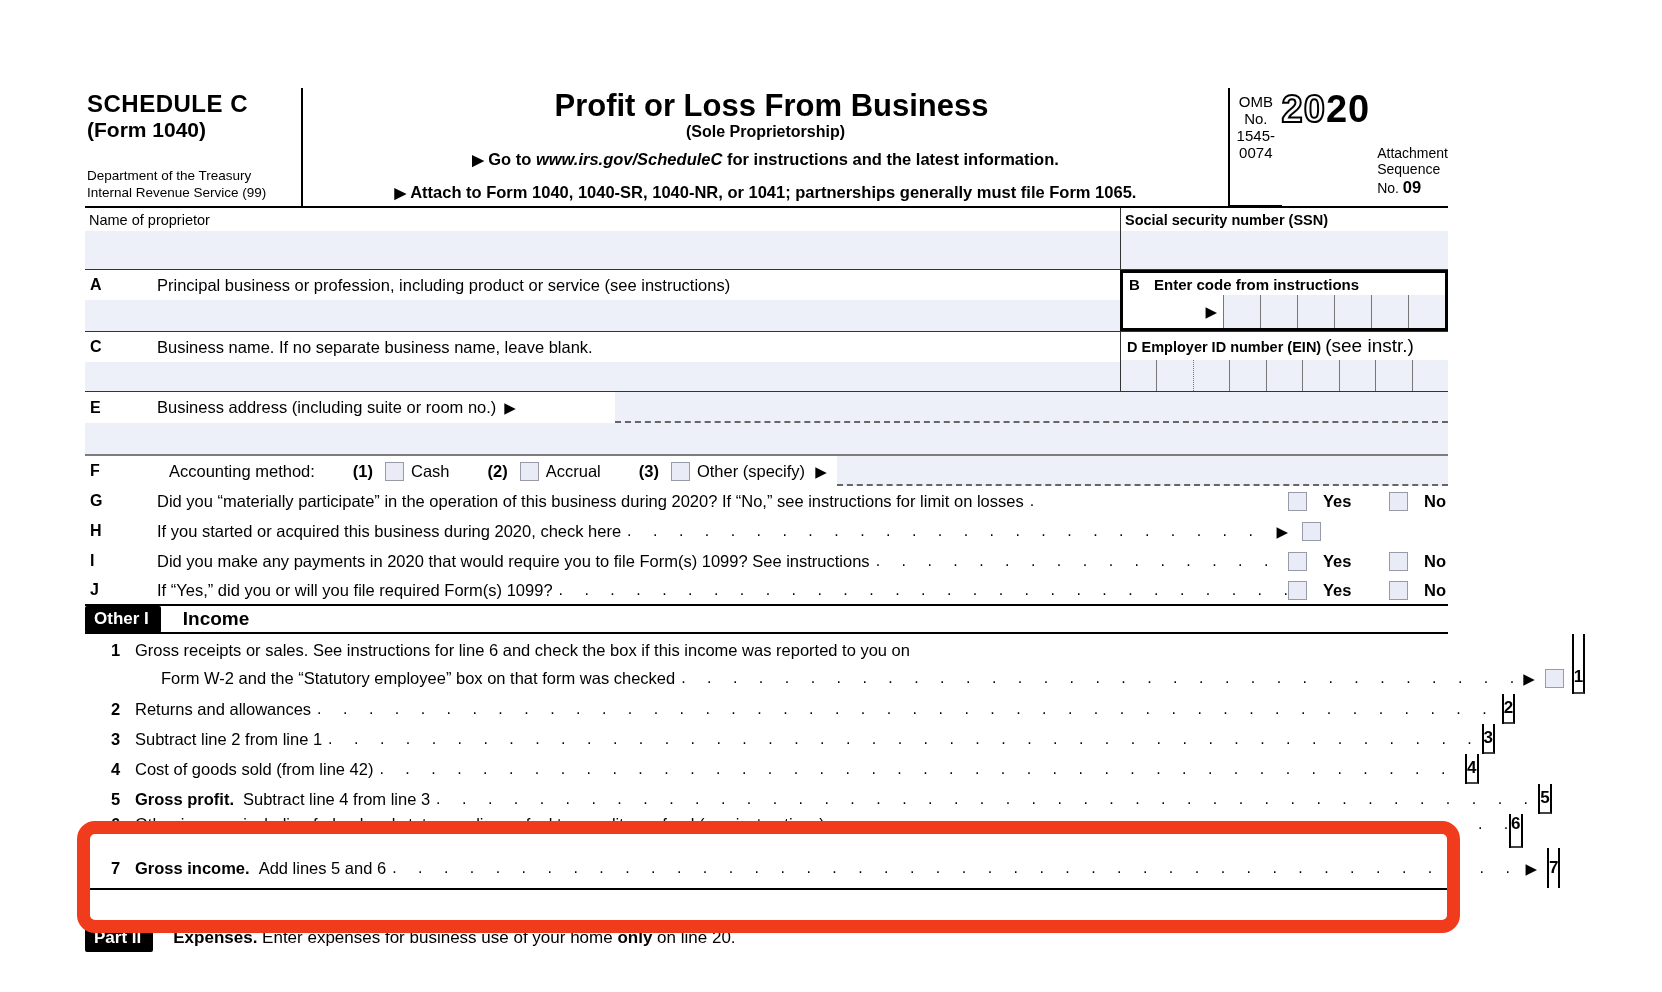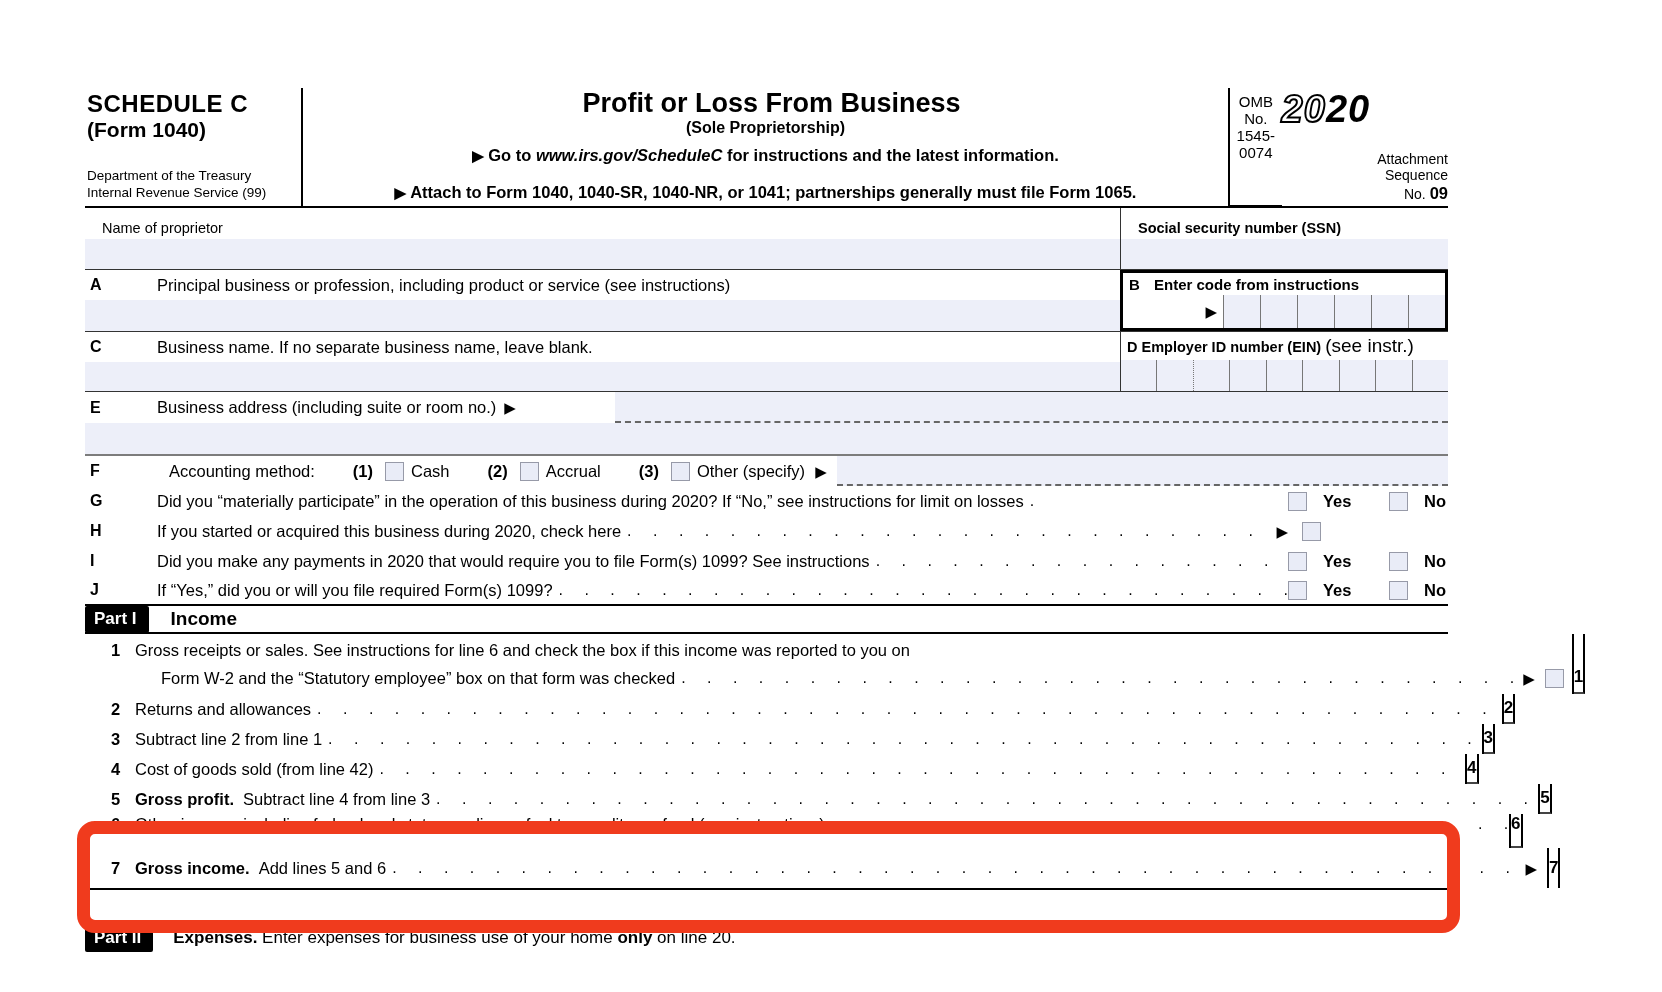--- a/index.html
+++ b/index.html
@@ -20,35 +20,35 @@
   .arr { font-size: 15px; line-height: 1; }
   b, .b { font-weight: bold; }
 
   
   .hdr { display: flex; height: 120px; border-bottom: 2.5px solid #000; }
   .hdr-left { width: 218px; border-right: 2px solid #000; padding: 2px 4px 2px 2px; display:flex; flex-direction:column; }
   .sched1 { font-size: 24px; font-weight: bold; letter-spacing: .5px; }
   .sched2 { font-size: 21px; font-weight: bold; }
   .dept { margin-top: auto; font-size: 13.5px; line-height: 1.25; padding-bottom: 2px; }
   .hdr-center { flex: 1; border-right: 2px solid #000; text-align: center; padding-top: 1px; display:flex; flex-direction:column; }
-  .title { font-size: 27px; font-weight: bold; line-height: 1.1; padding-left: 12px; }
+  .title { font-size: 31px; font-weight: bold; line-height: 1.1; padding-left: 12px; }
   .subtitle { font-size: 16px; font-weight: bold; }
   .goto { font-size: 16.5px; font-weight: bold; margin-top: 9px; }
   .goto i { font-style: italic; }
   .attach-line { font-size: 16.5px; font-weight: bold; margin-top: auto; padding-bottom: 4px; }
   .hdr-right { width: 218px; display:flex; flex-direction:row; }
   .omb { font-size: 15px; text-align: center; padding: 5px 0 6px 0; border-bottom: 1.5px solid #000; }
-  .year { text-align: center; font-size: 38px; line-height: 1; margin-top: 2px; letter-spacing: 1px; font-style: italic; }
+  .year { text-align: center; font-size: 38px; line-height: 1; margin-top: 2px; letter-spacing: 1px; }
   .yr-outline { color: #fff; -webkit-text-stroke: 2px #000; font-weight: 800; }
   .yr-bold { color: #000; font-weight: 800; }
-  .att { margin-top: auto; font-size: 14px; line-height: 1.2; padding: 0 0 2px 7px; text-align: right; }
+  .att { margin-top: auto; font-size: 14px; line-height: 1.2; padding: 0 0 8px 7px; }
   .seq { font-size: 16.5px; font-weight: bold; }
 
   
-  .flabel { font-size: 14.5px; padding: 12px 0 1px 4px; margin-left: 13px; }
+  .flabel { font-size: 14.5px; padding: 4px 0 1px 4px; }
   .letter { display:inline-block; width: 72px; padding-left: 5px; font-weight: bold; font-size: 16px; }
   .ltext { font-size: 16.5px; }
   .name-row { display: flex; height: 62px; border-bottom: 1.5px solid #333; }
   .nr-left { flex: 1; display:flex; flex-direction:column; }
   .nr-right { width: 328px; border-left: 1.5px solid #333; display:flex; flex-direction:column; }
   .nr-left .input, .nr-right .input { flex: 1; margin-top: 2px; }
   .lrow { height: 30px; display:flex; align-items:center; }
   .rowA { display:flex; height: 62px; border-bottom: 1.5px solid #333; }
   .ra-left { flex:1; display:flex; flex-direction:column; }
   .ra-left .input { flex:1; }
@@ -330,21 +330,21 @@
             <span>Yes</span>
           </span>
         <span class="yn">
             <span class="cb"></span>
             <span>No</span>
           </span>
       </span>
     </div>
 
     <div class="part-bar">
-      <span class="badge">Part I</span>
+      <span class="badge">Other I</span>
       <span class="ptitle">Income</span>
     </div>
 
     <div class="itable">
 
       <div class="irow r1">
         <div class="itext">
           <div class="t1">
             <span class="lnum">1</span>
             <span>Gross receipts or sales. See instructions for line 6 and check the box if this income was reported to you on</span>

